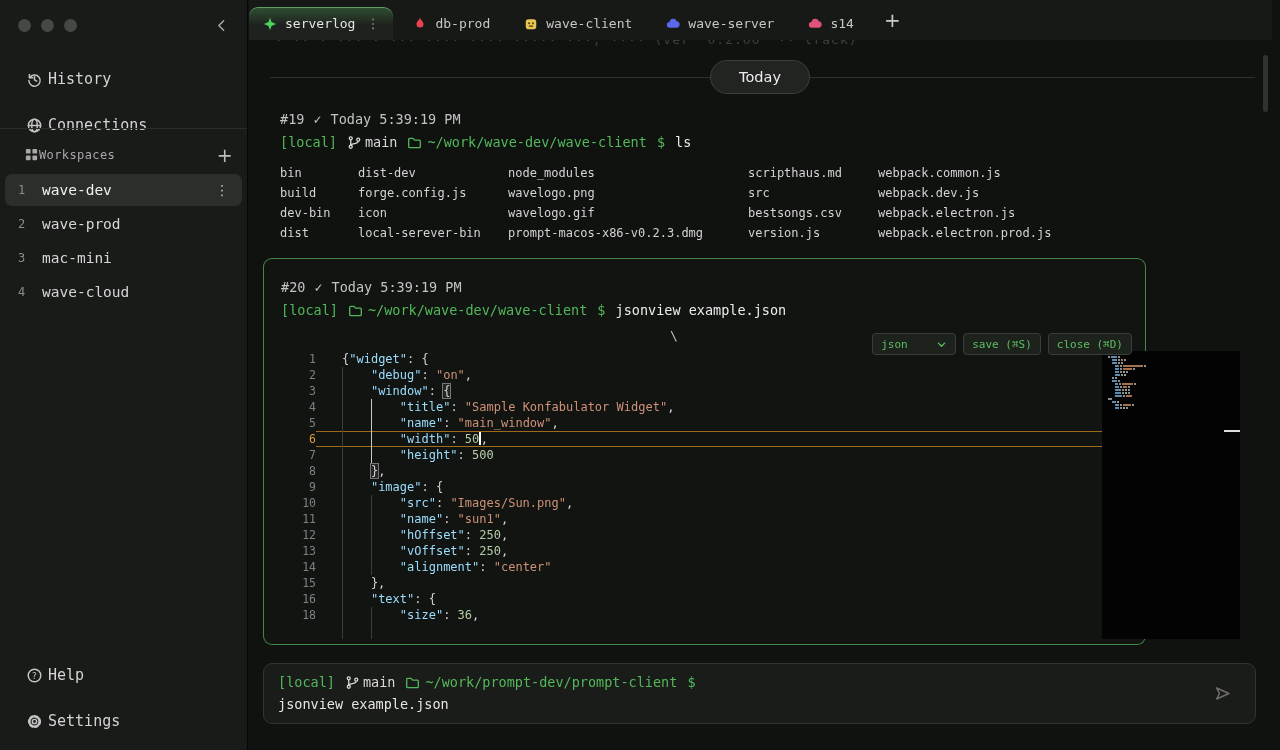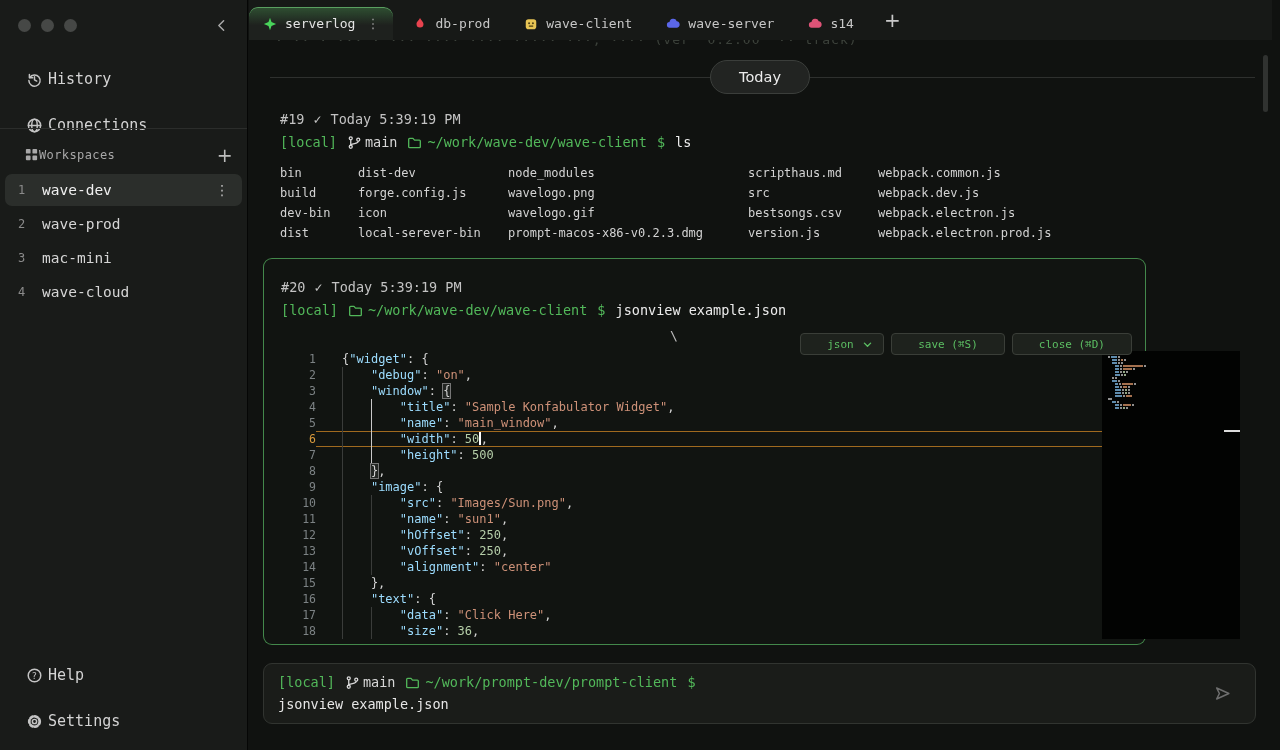--- a/index.html
+++ b/index.html
@@ -48,21 +48,21 @@
   
   .b19-header{position:absolute;top:111px;left:31px;}
   .b19-prompt{position:absolute;top:134px;left:31px;}
   .ls{position:absolute;top:163px;left:31px;display:grid;grid-template-columns:78px 150px 240px 130px 205px auto;color:#d3d3d3;font-size:12px;line-height:20px;}
   
   .block20{position:absolute;left:14px;top:258px;width:883px;height:387px;border:1px solid rgba(80,165,90,.8);border-radius:9px;background:#111411;box-sizing:border-box;}
   .b20-header{position:absolute;top:20px;left:17px;}
   .b20-prompt{position:absolute;top:43px;left:17px;}
   .spinner{position:absolute;top:69px;left:406px;color:#bdbdbd;font-size:13px;}
   .viewer-toolbar{position:absolute;top:74px;right:13px;display:flex;gap:7px;z-index:4;}
-  .vt-btn{height:22px;display:flex;align-items:center;gap:8px;padding:0 26px;background:#1e221d;border:1px solid #3a3e38;border-radius:4px;
+  .vt-btn{height:22px;display:flex;align-items:center;gap:8px;padding:0 8px;background:#1e221d;border:1px solid #3a3e38;border-radius:4px;
           color:#5cbf63;font-size:11px;cursor:pointer;font-family:"DejaVu Sans Mono","DejaVu Sans",monospace;box-sizing:border-box;}
   .vt-select{width:84px;justify-content:space-between;}
   
   .editor{position:absolute;left:8px;top:92px;right:8px;height:288px;cursor:text;}
   .cl{display:flex;height:16px;line-height:16px;font-size:12px;position:relative;z-index:1;}
   .ln{width:44px;text-align:right;color:#7c8284;flex:none;font-size:11.5px;}
   .ln.cur{color:#d79a3d;}
   .codetxt{margin-left:26px;white-space:pre;color:#d4d4d4;}
   .k{color:#9cdcfe;} .s{color:#ce9178;} .num{color:#b5cea8;} .p{color:#d4d4d4;}
   .bm{outline:1px solid #767676;background:rgba(120,120,120,.18);}
@@ -384,23 +384,20 @@
             </div><div class="cl">
               <span class="ln">14</span>
               <span class="codetxt"><span class="p">        </span><span class="k">"alignment"</span><span class="p">: </span><span class="s">"center"</span></span>
             </div><div class="cl">
               <span class="ln">15</span>
               <span class="codetxt"><span class="p">    },</span></span>
             </div><div class="cl">
               <span class="ln">16</span>
               <span class="codetxt"><span class="p">    </span><span class="k">"text"</span><span class="p">: {</span></span>
             </div><div class="cl">
-              <span class="ln">17</span>
-              <span class="codetxt"><span class="p">        </span><span class="k">"data"</span><span class="p">: </span><span class="s">"Click Here"</span><span class="p">,</span></span>
-            </div><div class="cl">
               <span class="ln">18</span>
               <span class="codetxt"><span class="p">        </span><span class="k">"size"</span><span class="p">: </span><span class="num">36</span><span class="p">,</span></span>
             </div></span>
         <div class="minimap">
           <div class="mm-inner">
               <div class="mm-row">
                 <div style="width: 2px; background: rgb(143, 143, 143);"></div>
                 <div style="width: 5.6px; background: rgb(95, 140, 173);"></div>
                 <div style="width: 2.1px; background: rgb(143, 143, 143);"></div>
               </div>

